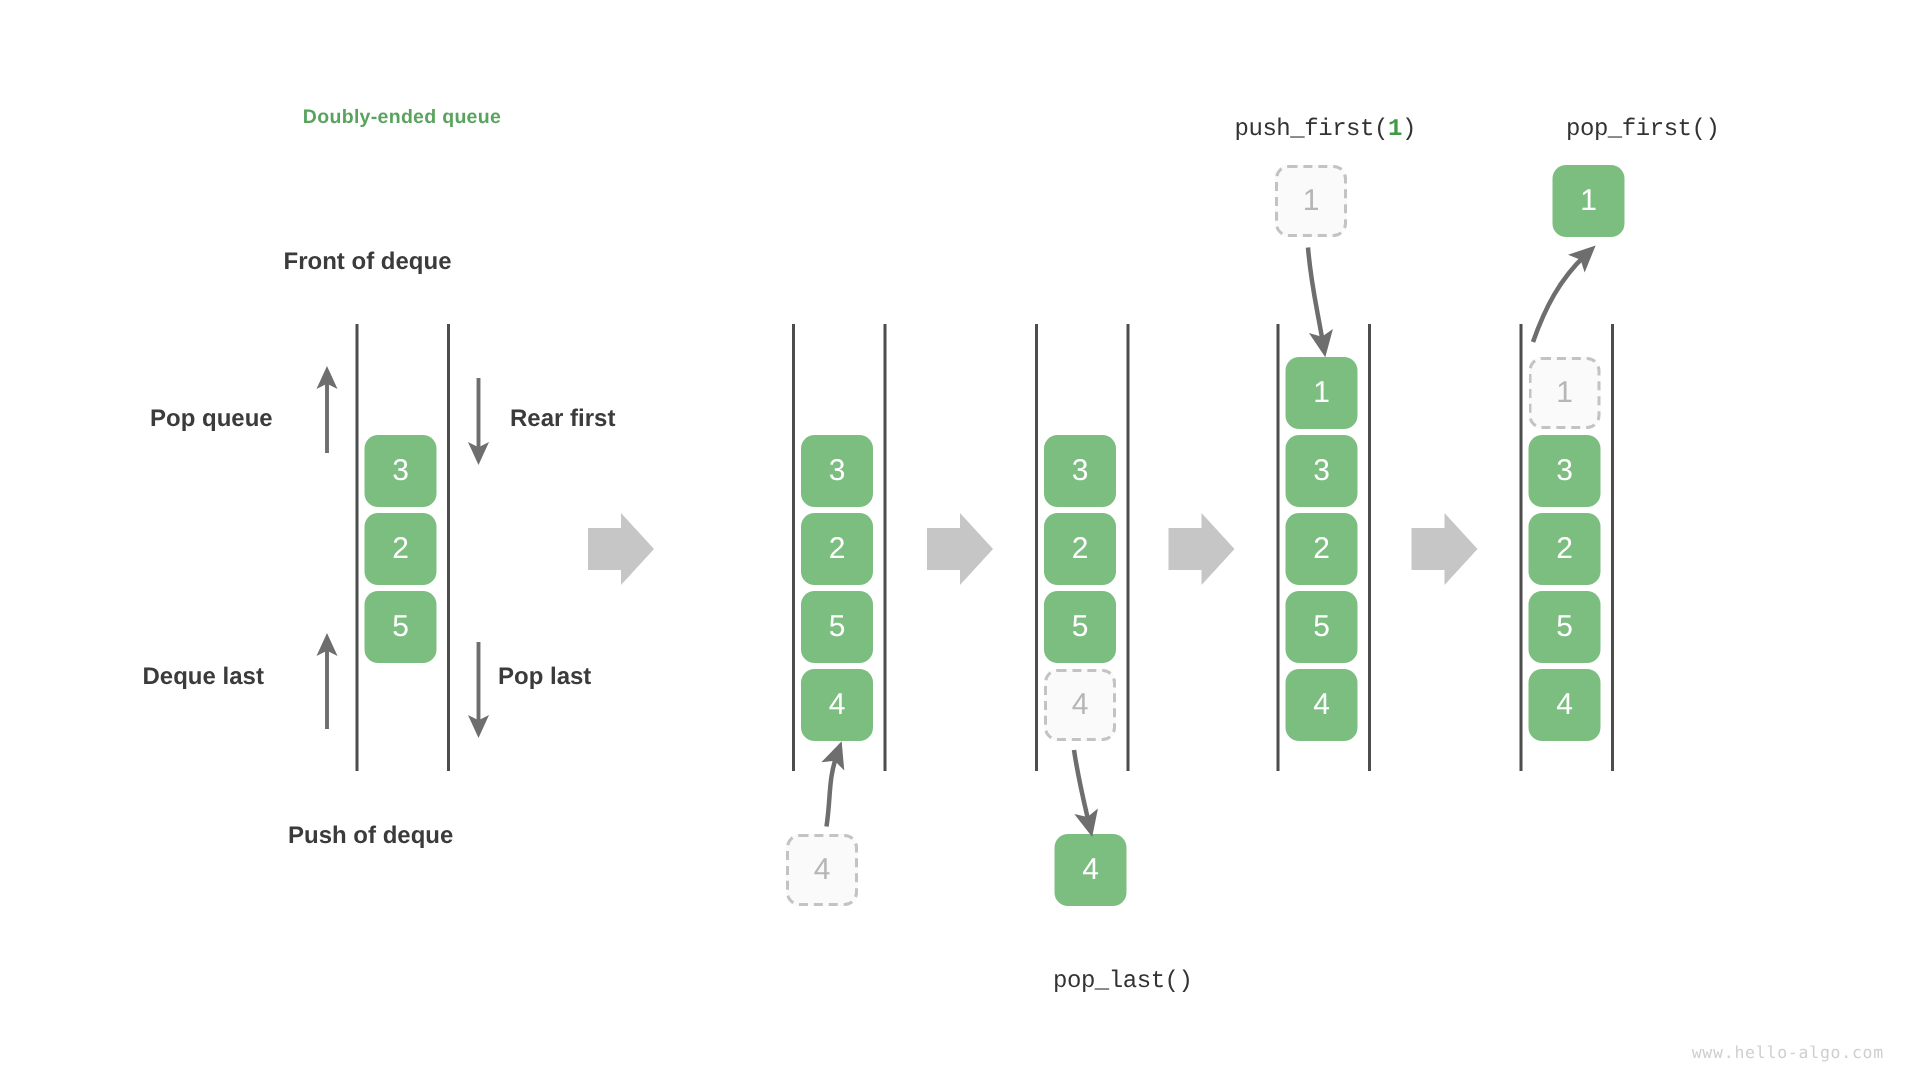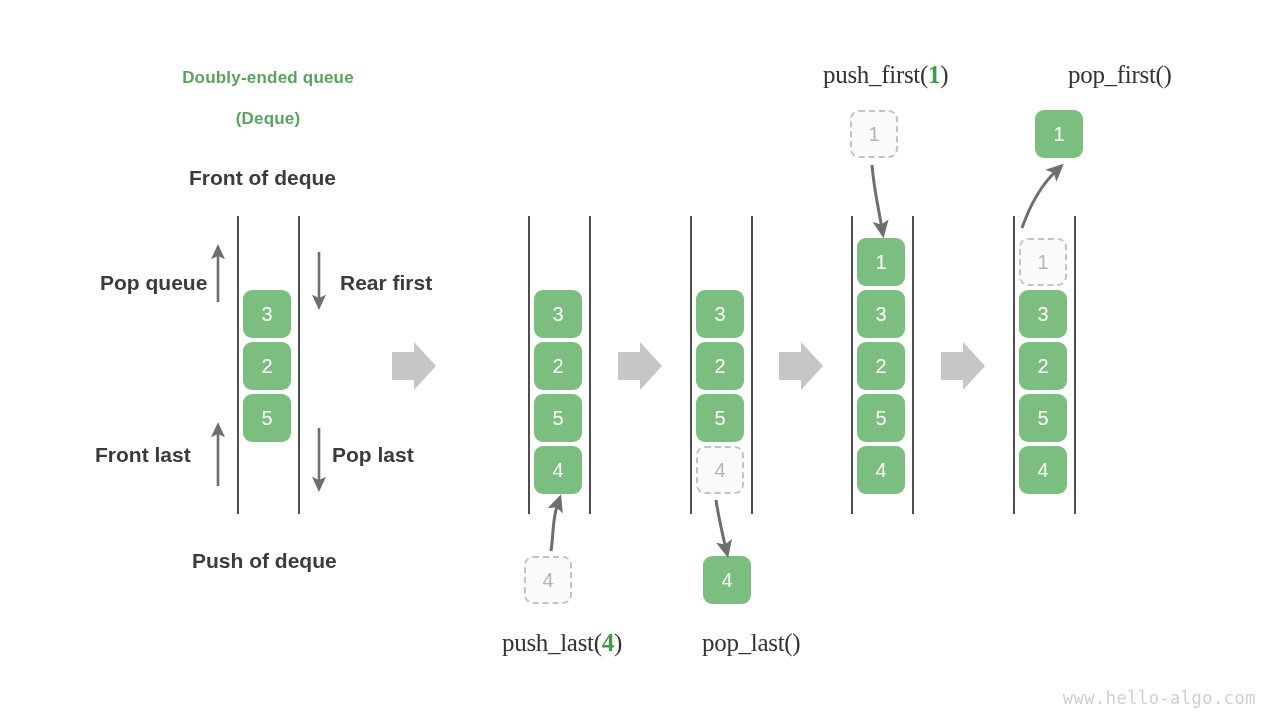--- a/index.html
+++ b/index.html
@@ -22,53 +22,54 @@
 
   
   .title {
     position: absolute;
     left: 143px;
     top: 57px;
     width: 250px;
     text-align: center;
     color: #5aa35f;
     font-weight: bold;
-    font-size: 17px;
+    font-size: 13px;
     line-height: 41px;
     letter-spacing: 0.2px;
   }
   .title .l2 { display: block; }
 
   .label-bold {
     position: absolute;
     font-weight: bold;
-    font-size: 21px;
+    font-size: 16px;
     color: #3b3b3b;
     white-space: nowrap;
   }
 
   .mono-label {
     position: absolute;
-    font-family: Liberation Serif, serif;
-    font-size: 25px;
+    font-family: Liberation Mono, monospace;
+    font-size: 16px;
     color: #333333;
     white-space: nowrap;
     letter-spacing: -0.3px;
+    margin-top: 16px;
   }
   .mono-label .arg {
     color: #3f9c46;
     font-weight: bold;
   }
 
   .watermark {
     position: absolute;
     right: 24px;
     bottom: 12px;
     font-family: "DejaVu Sans Mono", "Liberation Mono", monospace;
-    font-size: 17px;
+    font-size: 11px;
     color: #cfcfcf;
     letter-spacing: 0.5px;
   }
 
   
   .rail {
     position: absolute;
     width: 2px;
     background: #4d4d4d;
   }
@@ -105,38 +106,34 @@
     pointer-events: none;
   }
 </style>
 </head>
 <body>
 
 <div class="stage">
 
   <div class="title">
     <span>Doubly-ended queue</span>
-    <span class="l2">(Deque)</span>
   </div>
 
   <div class="label-bold" style="left:189px; top:166px;">Front of deque</div>
   <div class="label-bold" style="left:192px; top:549px;">Push of deque</div>
   <div class="label-bold" style="left:100px; top:271px;">Pop queue</div>
   <div class="label-bold" style="left:340px; top:271px;">Rear first</div>
-  <div class="label-bold" style="left:95px; top:443px;">Front last</div>
+  <div class="label-bold" style="left:95px; top:443px;">Deque last</div>
   <div class="label-bold" style="left:332px; top:443px;">Pop last</div>
 
   <div class="mono-label" style="left:823px; top:61px;">
     <span>push_first(</span><span class="arg">1</span><span>)</span>
   </div>
-  <div class="mono-label" style="left:1068px; top:61px;">pop_first()</div>
-
-  <div class="mono-label" style="left:502px; top:629px;">
-    <span>push_last(</span><span class="arg">4</span><span>)</span>
-  </div>
+  <div class="mono-label" style="left:1044px; top:61px;">pop_first()</div>
+
   <div class="mono-label" style="left:702px; top:629px;">pop_last()</div>
 
   <div class="rail" style="left:237px; top:216px; height:298px;"></div>
   <div class="rail" style="left:298px; top:216px; height:298px;"></div>
 
   <div class="node filled" style="left:243px; top:290px;">3</div>
   <div class="node filled" style="left:243px; top:342px;">2</div>
   <div class="node filled" style="left:243px; top:394px;">5</div>
 
   <div class="rail" style="left:528px; top:216px; height:298px;"></div>

